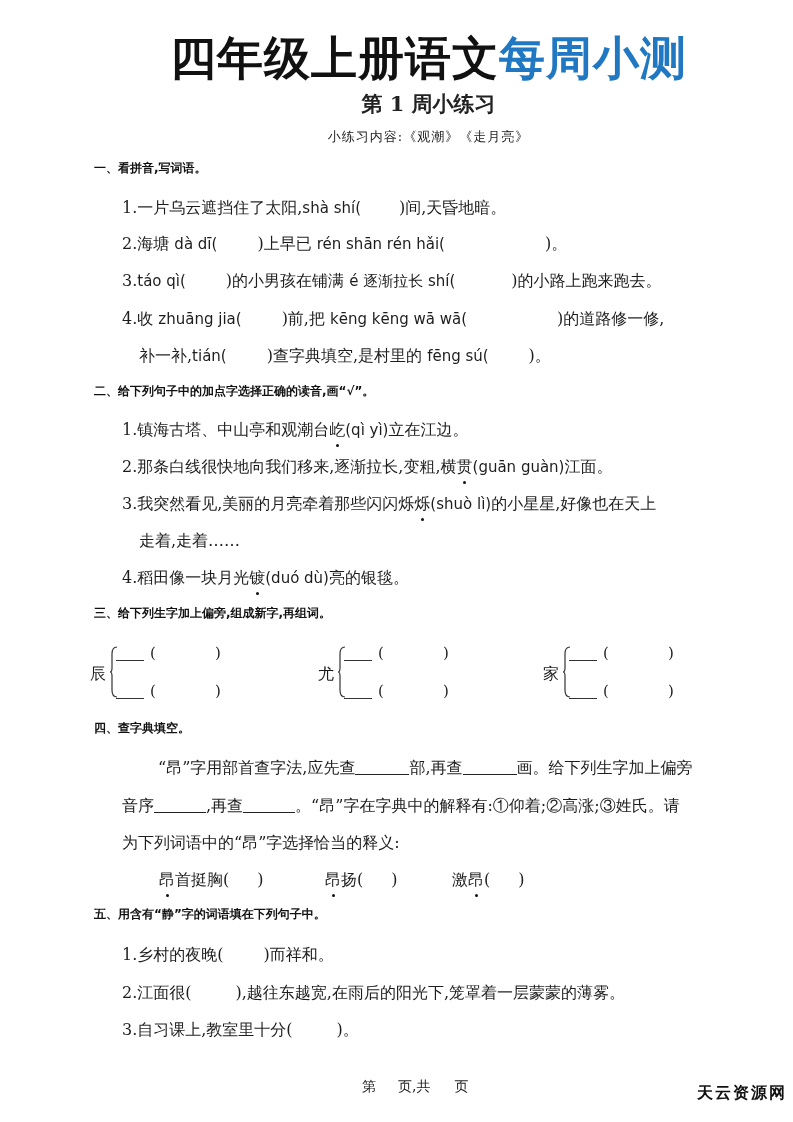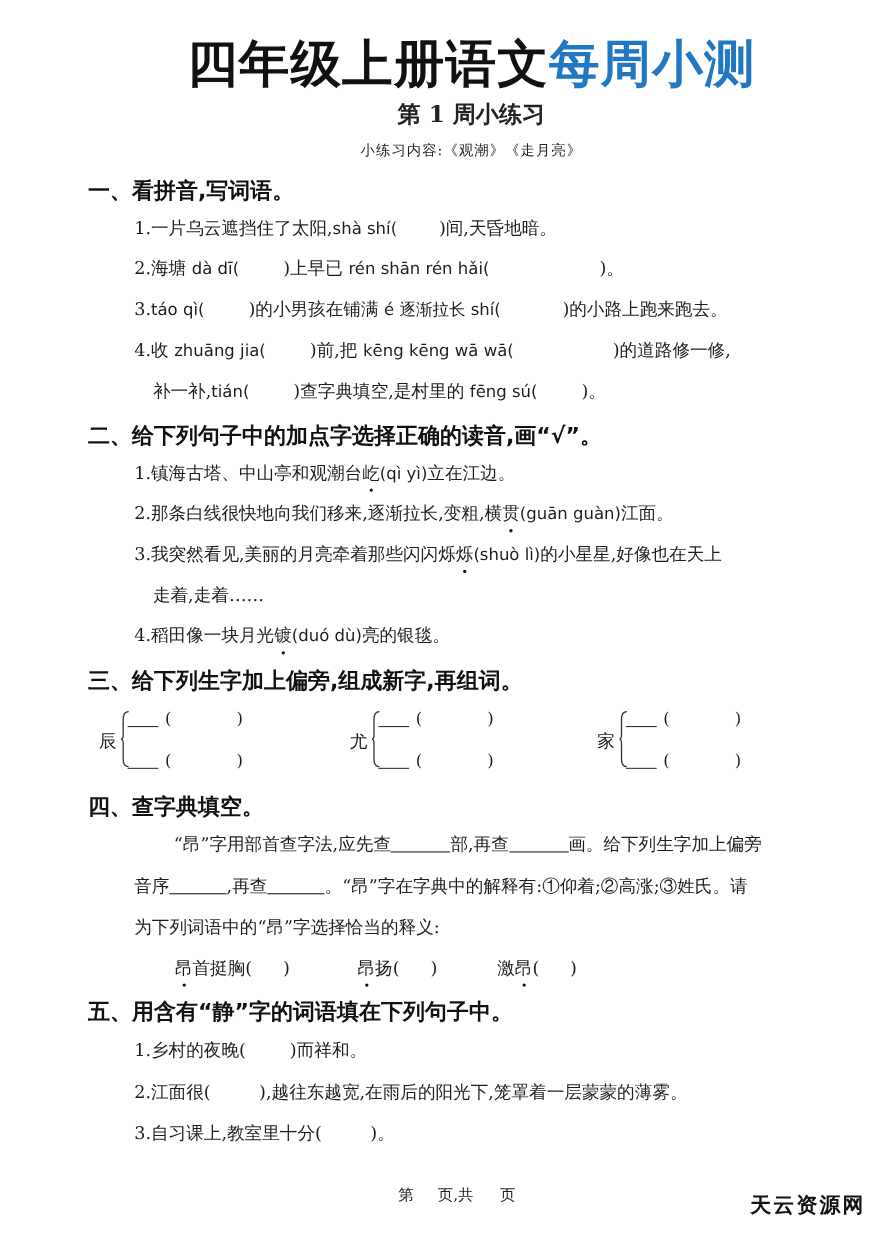--- a/index.html
+++ b/index.html
@@ -17,21 +17,21 @@
     .title .blue { color: #1f78c1; }
     .subtitle {
       left: 0; width: 793px; top: 90px; text-align: center;
       font-size: 21px; font-weight: bold; color: #222;
     }
     .content-line {
       left: 0; width: 793px; top: 128px; text-align: center;
       font-size: 13px; color: #222; letter-spacing: 1px;
     }
     .heading {
-      left: 48px; font-size: 20px; font-weight: bold; color: #111;
+      left: 62px; font-size: 12px; font-weight: bold; color: #111;
       font-family: "DejaVu Sans", sans-serif;
     }
     .line {
       font-size: 16px; color: #1d1d1d; text-align: center;
     }
     .pinyin { font-family: "DejaVu Sans", sans-serif; font-size: 15px; }
     .blank { display: inline-block; }
     .dot {
       position: relative; display: inline-block;
     }
@@ -48,21 +48,21 @@
     .radical-char { position: absolute; left: 0; top: 22px; font-size: 16px; }
     .brace {
       position: absolute; left: 20px; top: 4px; width: 8px; height: 52px;
     }
     .rad-line {
       position: absolute; left: 26px; width: 28px; border-bottom: 1.5px solid #333;
     }
     .rad-paren { position: absolute; font-size: 15px; }
     .footer { font-size: 14px; color: #222; top: 1078px; }
     .watermark {
-      right: 0; top: 1083px; font-size: 19px; font-weight: bold; color: #111;
+      right: 0; top: 1083px; font-size: 16px; font-weight: bold; color: #111;
       font-family: "DejaVu Sans", sans-serif; letter-spacing: 2px;
     }
   </style>
 </head>
 <body>
 
 <div class="abs title"><span>四年级上册语文</span><span class="blue">每周小测</span></div>
 <div class="abs subtitle">第 1 周小练习</div>
 <div class="abs content-line">小练习内容:《观潮》《走月亮》</div>
 

